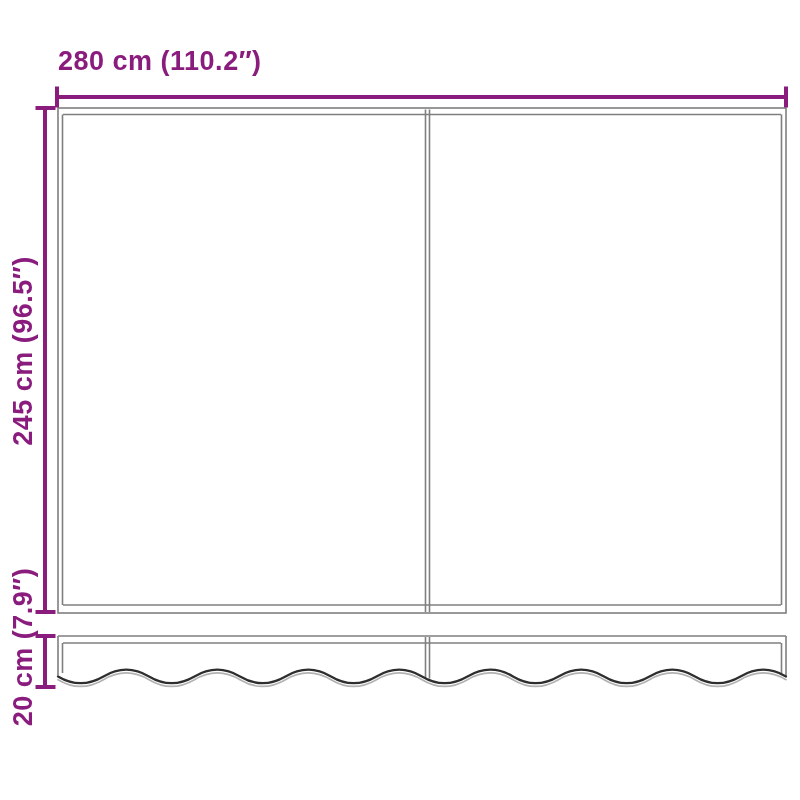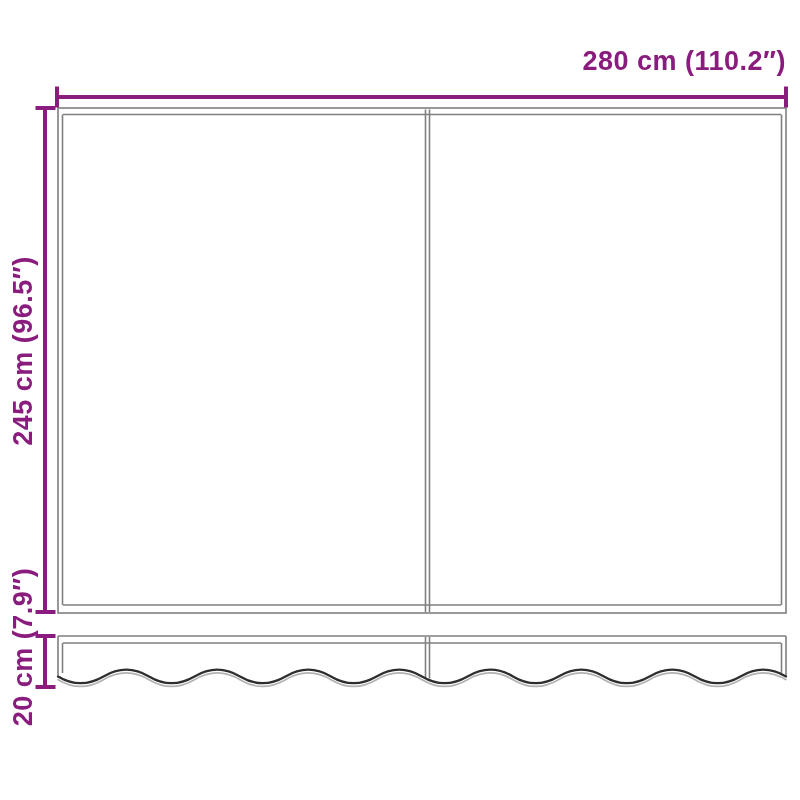--- a/index.html
+++ b/index.html
@@ -50,21 +50,21 @@
     color: var(--color-accent, #8a1c7e);
     font-size: 27px;
     font-weight: 700;
     white-space: nowrap;
     letter-spacing: 0.5px;
   }
   .dim-label.horizontal {
     left: 58px;
     top: 46px;
     width: 728px;
-    text-align: right;
+    text-align: left;
   }
   .dim-label.vertical {
     transform: translate(-50%, -50%) rotate(-90deg);
   }
   .dim-label.height-label {
     left: 23px;
     top: 351px;
   }
   .dim-label.valance-label {
     left: 23px;

